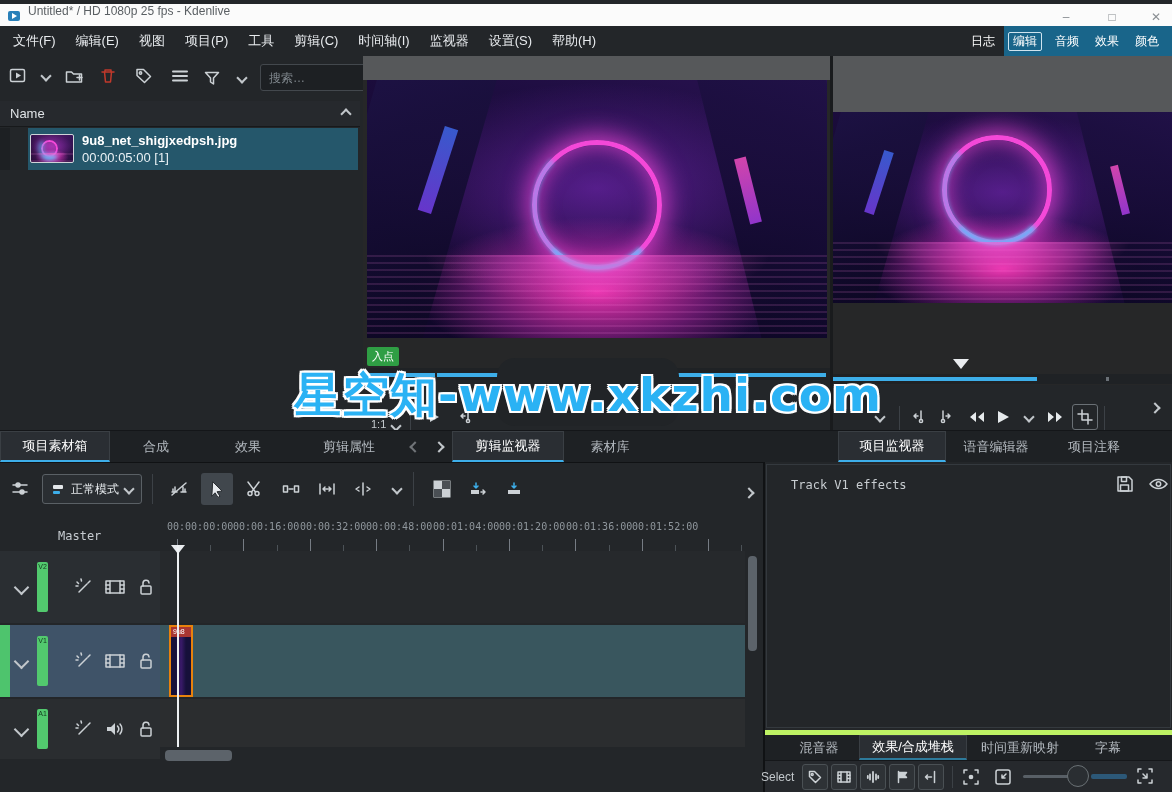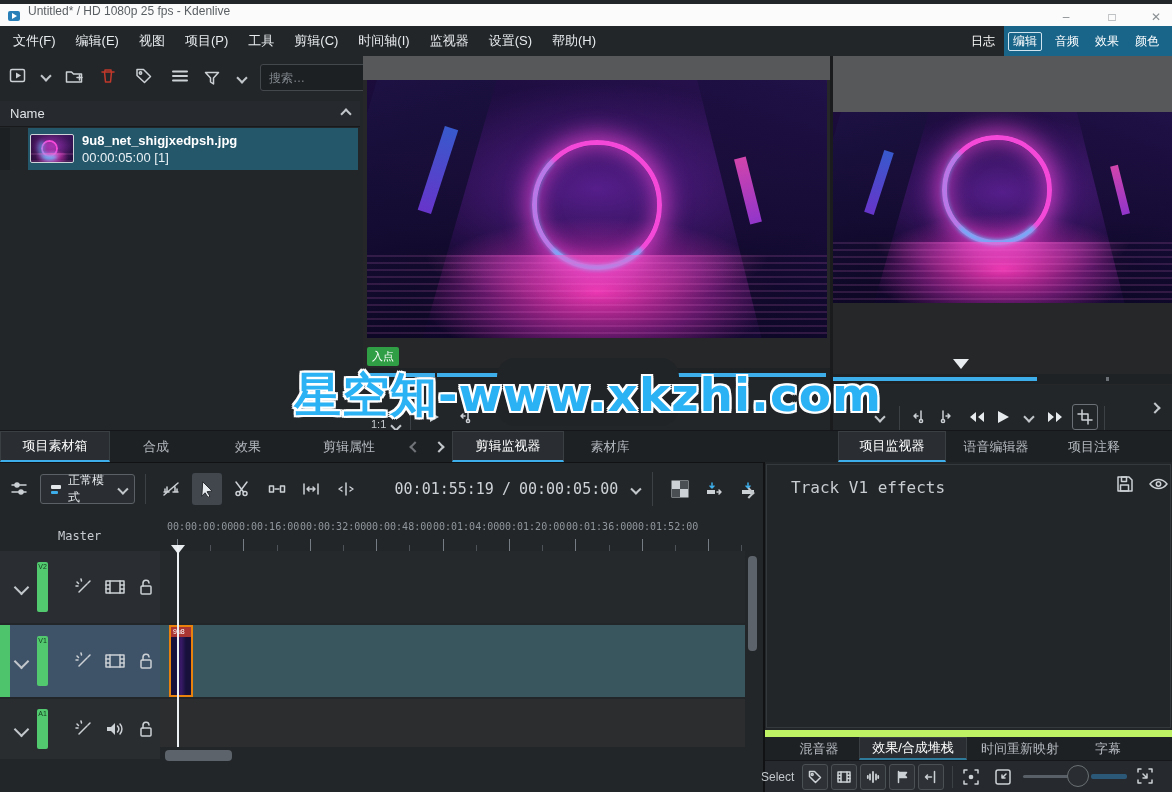--- a/index.html
+++ b/index.html
@@ -60,21 +60,21 @@
 .toolbtn{display:flex;align-items:center;justify-content:center;width:32px;height:32px;border-radius:3px}
 .toolbtn.active{background:#41474d}
 
 .ruler-labels{color:#8f969c;font-size:10px}
 .trackhead{display:flex;align-items:center}
 .tracktag{width:11px;height:50px;background:#52c96e;border-radius:2px;color:#133a1e;font-size:7px;text-align:center;line-height:9px;overflow:hidden}
 .lane{position:absolute;left:160px;width:585px}
 .playline{background:#eef1f3;width:1.5px}
 .sb{background:#5c636a;border-radius:4px}
 
-.fx-title{color:#c8cdd1;font-size:16px}
+.fx-title{color:#c8cdd1;font-size:12px}
 .btab{display:flex;align-items:center;justify-content:center;color:#b4bac0;font-size:13px;white-space:nowrap}
 .btab.active{background:#2a2e33;border:1px solid #3a3f44;border-bottom:2px solid #2d7a9b;color:#fff}
 .sbtn{display:flex;align-items:center;justify-content:center;width:26px;height:26px;background:#2e3236;border:1px solid #4a5054;border-radius:3px}
 
 .watermark{position:absolute;left:294px;top:364px;z-index:60;font-size:47px;font-weight:800;letter-spacing:1px;
  color:#2ab2f4;white-space:nowrap;font-family:"DejaVu Sans","Liberation Sans",sans-serif;
  text-shadow:-2px -2px 0 #fff,2px -2px 0 #fff,-2px 2px 0 #fff,2px 2px 0 #fff,-2px 0 0 #fff,2px 0 0 #fff,0 -2px 0 #fff,0 2px 0 #fff}
 .overlayblob{position:absolute;background:#212427;z-index:40}
 </style>
 </head>
@@ -348,25 +348,20 @@
     <span class="toolbtn" style="margin-left:4px">
       <svg class="ic" width="20" height="20">
           <path d="M3 5v10M17 5v10M6 10h8M8 8l-2 2 2 2M12 8l2 2-2 2"></path>
         </svg>
     </span>
     <span class="toolbtn" style="margin-left:4px">
       <svg class="ic" width="20" height="20">
           <path d="M10 4v12M6 8l-3 2 3 2M14 8l3 2-3 2"></path>
         </svg>
     </span>
-    <span class="mono" style="margin-left:34px;font-size:15px;color:#ced3d7;display:flex;gap:8px">
-      <span>00:01:55:19</span>
-      <span>/</span>
-      <span>00:00:05:00</span>
-    </span>
     <span class="chev down" style="margin-left:14px"></span>
     <span class="vsep" style="height:34px;margin:0 12px"></span>
     <span class="toolbtn">
       <svg width="18" height="18">
           <rect x="1" y="1" width="16" height="16" fill="none" stroke="#ccd1d5"></rect>
           <rect x="1" y="1" width="8" height="8" fill="#ccd1d5"></rect>
           <rect x="9" y="9" width="8" height="8" fill="#ccd1d5"></rect>
           <rect x="9" y="1" width="8" height="8" fill="#4a4f54"></rect>
           <rect x="1" y="9" width="8" height="8" fill="#4a4f54"></rect>
         </svg>
@@ -493,21 +488,21 @@
           <rect x="5.5" y="11" width="8" height="6"></rect>
         </svg>
     </span>
     <span class="abs" style="left:383px;top:13px">
       <svg class="ic" width="21" height="18">
           <path d="M2 9s3.5-4.5 8.5-4.5S19 9 19 9s-3.5 4.5-8.5 4.5S2 9 2 9z"></path>
           <circle cx="10.5" cy="9" r="2.2"></circle>
         </svg>
     </span>
 
-    <div class="abs tabrow" style="left:0;top:268px;width:407px;height:30px;border-top:7px solid #bef264">
+    <div class="abs tabrow" style="left:0;top:268px;width:407px;height:30px;border-top:5px solid #bef264">
       <span class="btab" style="width:80px;margin-left:14px">混音器</span>
       <span class="btab active" style="width:108px">效果/合成堆栈</span>
       <span class="btab" style="width:106px">时间重新映射</span>
       <span class="btab" style="width:70px">字幕</span>
     </div>
 
     <div class="abs" style="left:0;top:298px;width:407px;height:32px;background:#26292d;border-top:1px solid #15171a;display:flex;align-items:center">
       <span style="margin-left:-6px;padding-left:2px;font-size:12px;color:#c3c8cc">Select</span>
       <span class="sbtn" style="margin-left:8px">
         <svg class="ic" width="16" height="16">

